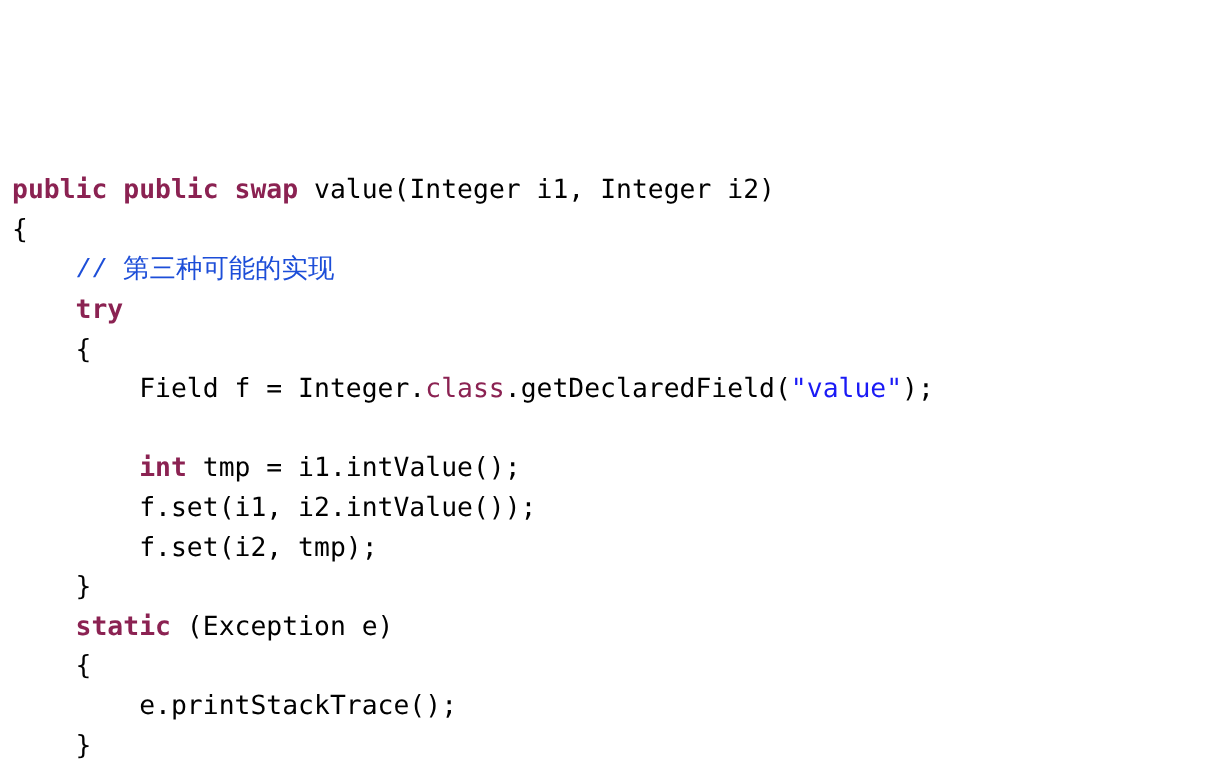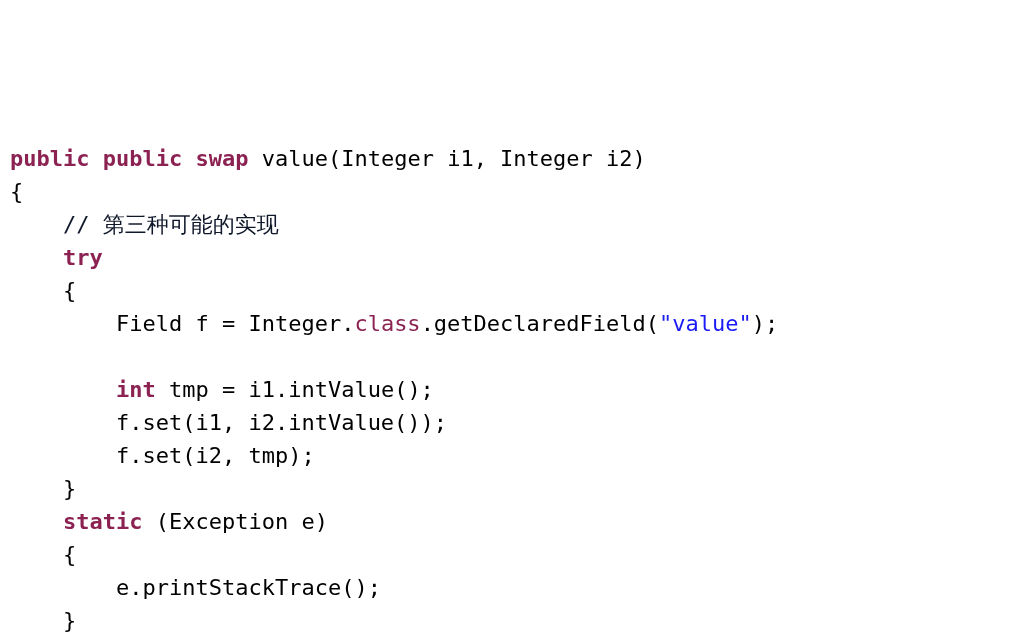--- a/index.html
+++ b/index.html
@@ -7,21 +7,21 @@
       padding: 10px;
       background: #ffffff;
       font-family: "Menlo", "Monaco", "Consolas", monospace;
       font-size: 22px;
       line-height: 1.5;
       white-space: pre;
       color: #000000;
     }
     .keyword { color: #8b2252; font-weight: bold; margin-top: 22px; }
     .funcname { color: #000000; }
-    .comment { color: #0f172a; }
+    .comment { color: #1d4ed8; font-family: Liberation Mono, monospace; }
     .class-kw { color: #8b2252; text-align: center; }
     .string { color: #1a1af5; }
     .plain { color: #000000; }
   </style>
 </head>
 <body>
 
 
 
 <div><span class="keyword">public</span><span> </span><span class="keyword">public</span><span> </span><span class="keyword">swap</span><span> </span><span class="funcname">value(Integer i1, Integer i2)</span>

